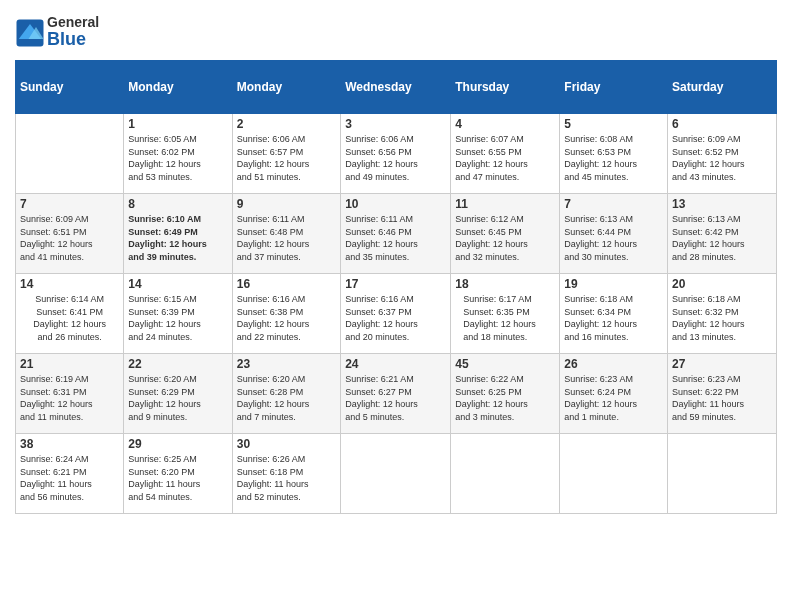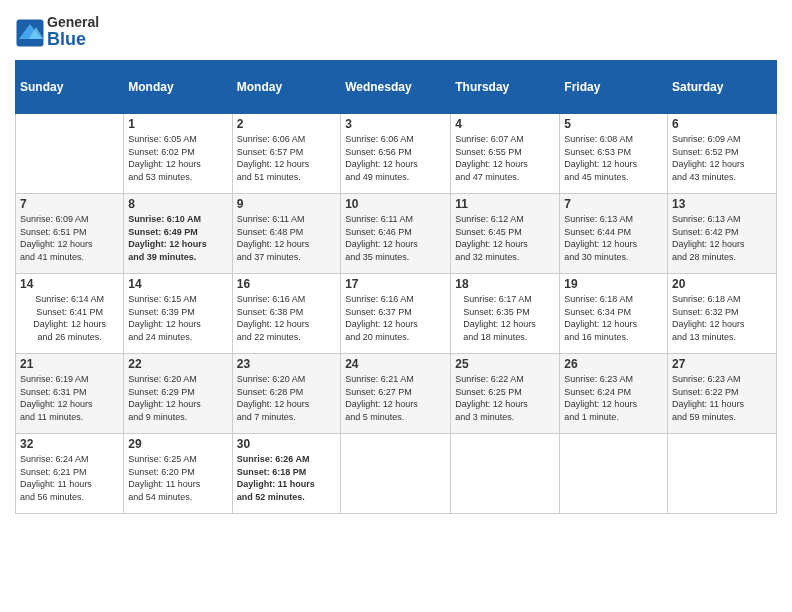--- a/index.html
+++ b/index.html
@@ -291,21 +291,21 @@
 and 7 minutes.</div>
           </td>
           <td>
             <span class="day-num">24</span>
             <div class="day-info" style="white-space: pre-line;">Sunrise: 6:21 AM
 Sunset: 6:27 PM
 Daylight: 12 hours
 and 5 minutes.</div>
           </td>
           <td>
-            <span class="day-num">25</span>
+            <span class="day-num">45</span>
             <div class="day-info" style="white-space: pre-line;">Sunrise: 6:22 AM
 Sunset: 6:25 PM
 Daylight: 12 hours
 and 3 minutes.</div>
           </td>
           <td>
             <span class="day-num">26</span>
             <div class="day-info" style="white-space: pre-line;">Sunrise: 6:23 AM
 Sunset: 6:24 PM
 Daylight: 12 hours
@@ -314,36 +314,36 @@
           <td>
             <span class="day-num">27</span>
             <div class="day-info" style="white-space: pre-line;">Sunrise: 6:23 AM
 Sunset: 6:22 PM
 Daylight: 11 hours
 and 59 minutes.</div>
           </td>
         </tr>
         <tr>
           <td>
-            <span class="day-num">32</span>
+            <span class="day-num">38</span>
             <div class="day-info" style="white-space: pre-line;">Sunrise: 6:24 AM
 Sunset: 6:21 PM
 Daylight: 11 hours
 and 56 minutes.</div>
           </td>
           <td>
             <span class="day-num">29</span>
             <div class="day-info" style="white-space: pre-line;">Sunrise: 6:25 AM
 Sunset: 6:20 PM
 Daylight: 11 hours
 and 54 minutes.</div>
           </td>
           <td>
             <span class="day-num">30</span>
-            <div class="day-info" style="white-space: pre-line; font-weight: bold;">Sunrise: 6:26 AM
+            <div class="day-info" style="white-space: pre-line;">Sunrise: 6:26 AM
 Sunset: 6:18 PM
 Daylight: 11 hours
 and 52 minutes.</div>
           </td>
           <td class="empty-cell"></td>
           <td class="empty-cell"></td>
           <td class="empty-cell"></td>
           <td class="empty-cell"></td>
         </tr>
       </tbody>

